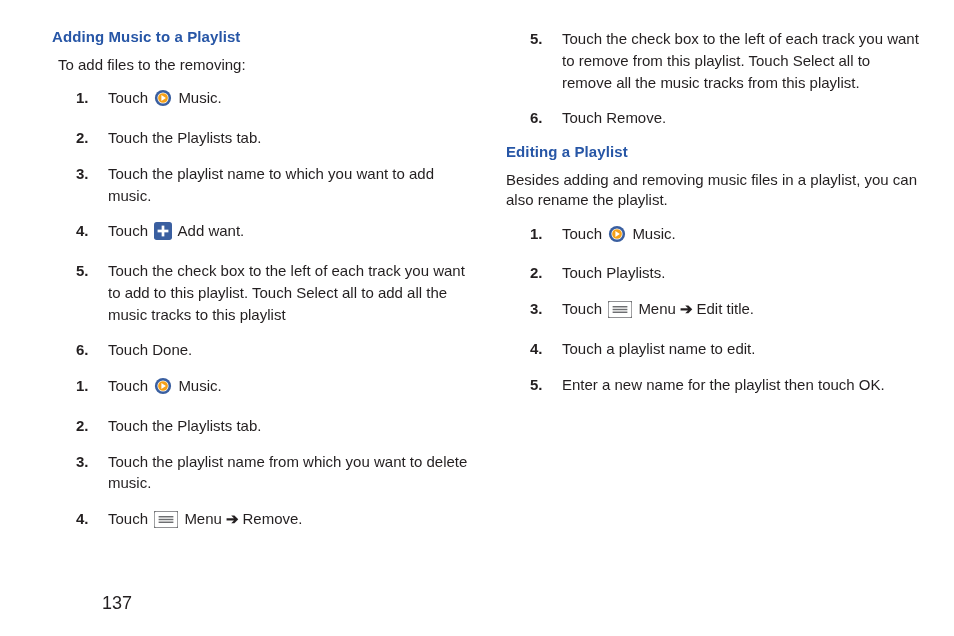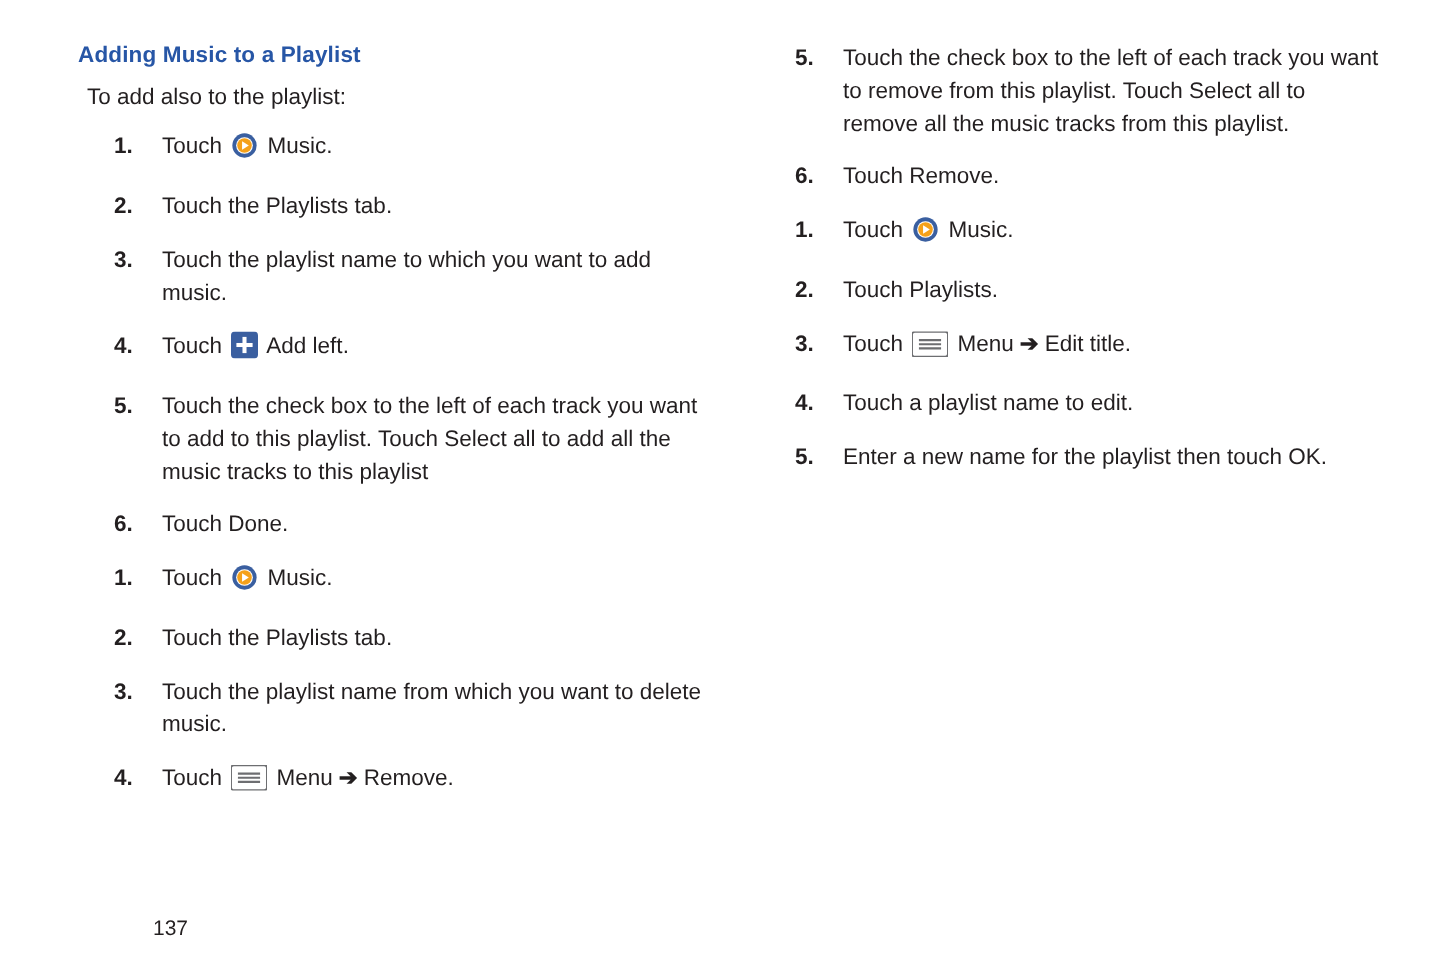--- a/index.html
+++ b/index.html
@@ -63,22 +63,22 @@
     vertical-align: -4px;
     margin: 0 2px;
   }
   .arrow {
     font-weight: 700;
     margin: 0 4px;
   }
   .page-num {
     position: absolute;
     left: 102px;
-    bottom: 10px;
-    font-size: 14px;
+    bottom: 22px;
+    font-size: 18px;
   }
   .nowrap { white-space: nowrap; }
 </style>
 </head>
 <body>
 
 <svg width="0" height="0" style="position:absolute">
   <defs>
     <g id="ic-music">
       <circle cx="10" cy="10" r="9" fill="#3a5fa0"></circle>
@@ -98,37 +98,37 @@
       <line x1="5" y1="12" x2="21" y2="12" stroke="#6d6e71" stroke-width="1.6"></line>
     </g>
   </defs>
 </svg>
 
 <div class="page">
 
   <div class="col">
 
     <h3 class="section-heading">Adding Music to a Playlist</h3>
-    <p class="intro">To add also to the playlist:</p>
+    <p class="intro">To add files to the removing:</p>
     <ol class="steps">
       <li>
         <span>Touch </span><span class="inline-icon"><svg width="18" height="18" viewBox="0 0 20 20">
               <use href="#ic-music"></use>
             </svg></span> <span class="bold">Music</span><span>.</span>
       </li>
       <li>
         <span>Touch the </span><span class="bold">Playlists</span><span> tab.</span>
       </li>
       <li>
         <span>Touch the playlist name to which you want to add music.</span>
       </li>
       <li>
         <span>Touch </span><span class="inline-icon"><svg width="18" height="18" viewBox="0 0 20 20">
               <use href="#ic-add"></use>
-            </svg></span> <span class="bold">Add left</span><span>.</span>
+            </svg></span> <span class="bold">Add want</span><span>.</span>
       </li>
       <li>
         <span>Touch the check box to the left of each track you want to add to this playlist. Touch </span><span class="bold">Select all</span><span> to add all the music tracks to this playlist</span>
       </li>
       <li>
         <span>Touch </span><span class="bold">Done</span><span>.</span>
       </li>
     </ol>
 
     <ol class="steps">
@@ -157,20 +157,22 @@
 
     <ol class="steps" style="counter-reset: step 4;">
       <li>
         <span>Touch the check box to the left of each track you want to remove from this playlist. Touch </span><span class="bold">Select all</span><span> to remove all the music tracks from this playlist.</span>
       </li>
       <li>
         <span>Touch </span><span class="bold">Remove</span><span>.</span>
       </li>
     </ol>
 
+    <h3 class="section-heading">Editing a Playlist</h3>
+    <p class="intro" style="margin-left:0">Besides adding and removing music files in a playlist, you can also rename the playlist.</p>
     <ol class="steps">
       <li>
         <span>Touch </span><span class="inline-icon"><svg width="18" height="18" viewBox="0 0 20 20">
               <use href="#ic-music"></use>
             </svg></span> <span class="bold">Music</span><span>.</span>
       </li>
       <li>
         <span>Touch </span><span class="bold">Playlists</span><span>.</span>
       </li>
       <li>

